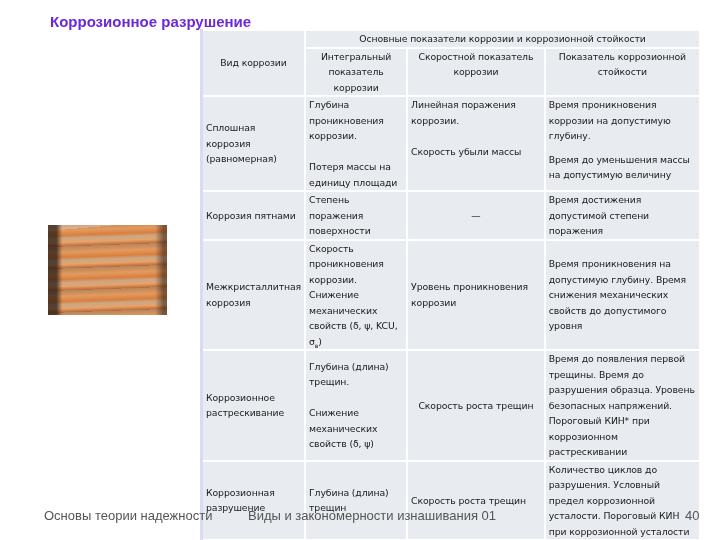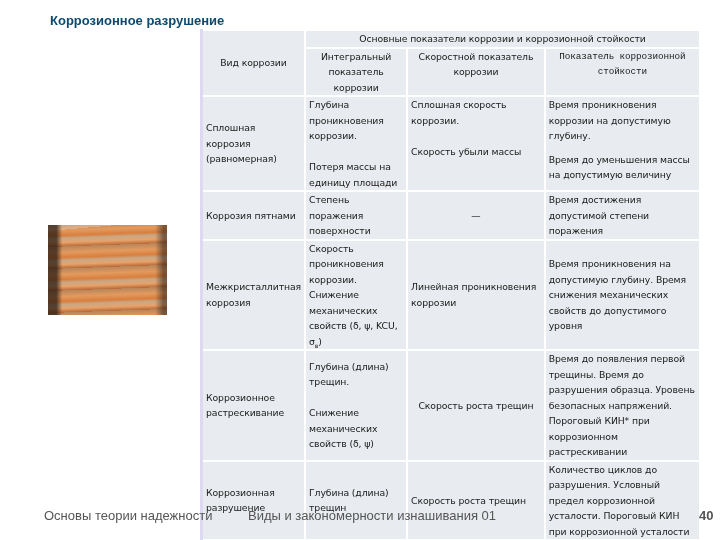--- a/index.html
+++ b/index.html
@@ -5,21 +5,21 @@
     html, body { margin: 0; padding: 0; }
     body {
       width: 720px; height: 540px; position: relative; overflow: hidden;
       background: #ffffff;
       font-family: "DejaVu Sans", sans-serif;
       color: #1a1a1a;
     }
     .slide-title {
       position: absolute; left: 50px; top: 13px;
       font-family: "Liberation Sans", sans-serif;
-      font-size: 13px; font-weight: bold; color: #0c4a6e;
+      font-size: 15px; font-weight: bold; color: #6d28d9;
     }
     .photo {
       position: absolute; left: 48px; top: 225px; width: 119px; height: 90px;
       background:
         linear-gradient(175deg, rgba(255,255,255,0.25) 0 6%, transparent 6% 100%),
         repeating-linear-gradient(178deg,
           #b8865c 0px, #e39a5e 6px, #d97f3e 11px, #c9a886 14px, #e8a26a 18px, #b96a36 22px),
         linear-gradient(90deg, #3a2a20 0 8%, transparent 8% 92%, #3a2a20 92% 100%);
       background-blend-mode: normal, normal, multiply;
     }
@@ -38,31 +38,31 @@
       border: 2px solid #ffffff;
       padding: 0 3px;
       vertical-align: middle;
       font-weight: normal;
       text-align: left;
     }
     table.corrosion .hdr { text-align: center; }
     .c1 { width: 92px; }
     .c2 { width: 96px; margin-top: 14px; }
     .c3 { width: 135px; }
-    .c4 { width: 154px; font-family: Liberation Mono, monospace; }
+    .c4 { width: 154px; }
     .left-accent { border-left: 3px solid #ddd9f0 !important; }
     .center { text-align: center !important; }
     .gap { display: block; height: 15.5px; }
     .footer {
       position: absolute; top: 508px; font-family: "Liberation Sans", sans-serif;
       font-size: 13px; color: #555;
     }
     .footer.left { left: 44px; }
     .footer.mid { left: 248px; }
-    .footer.right { left: 699px; font-weight: bold; }
+    .footer.right { left: 685px; }
     sub { font-size: 6px; line-height: 0; }
   </style>
 </head>
 <body>
 
 <div class="slide-title">Коррозионное разрушение</div>
 
 <div class="photo"></div>
 
 <table class="corrosion">
@@ -78,42 +78,42 @@
   </tr>
 
   <tr>
     <td class="left-accent">Сплошная коррозия (равномерная)</td>
     <td>
       <span>Глубина проникновения коррозии.</span>
       <span class="gap"></span>
       <span>Потеря массы на единицу площади</span>
     </td>
     <td style="vertical-align:top">
-      <span style="display:block">Сплошная скорость коррозии.</span>
+      <span style="display:block">Линейная поражения коррозии.</span>
       <span class="gap"></span>
       <span style="display:block">Скорость убыли массы</span>
     </td>
     <td style="vertical-align:top">
       <span style="display:block">Время проникновения коррозии на допустимую глубину.</span>
       <span class="gap" style="height:8px"></span>
       <span style="display:block">Время до уменьшения массы на допустимую величину</span>
     </td>
   </tr>
 
   <tr>
     <td class="left-accent">Коррозия пятнами</td>
     <td>Степень поражения поверхности</td>
     <td class="center">—</td>
     <td>Время достижения допустимой степени поражения</td>
   </tr>
 
   <tr>
     <td class="left-accent">Межкристаллитная коррозия</td>
     <td><span>Скорость проникновения коррозии. Снижение механических свойств (δ, ψ, KCU, σ</span><sub>в</sub><span>)</span></td>
-    <td>Линейная проникновения коррозии</td>
+    <td>Уровень проникновения коррозии</td>
     <td>Время проникновения на допустимую глубину. Время снижения механических свойств до допустимого уровня</td>
   </tr>
 
   <tr>
     <td class="left-accent">Коррозионное растрескивание</td>
     <td>
       <span style="display:block">Глубина (длина) трещин.</span>
       <span class="gap"></span>
       <span style="display:block">Снижение механических свойств (δ, ψ)</span>
     </td>

